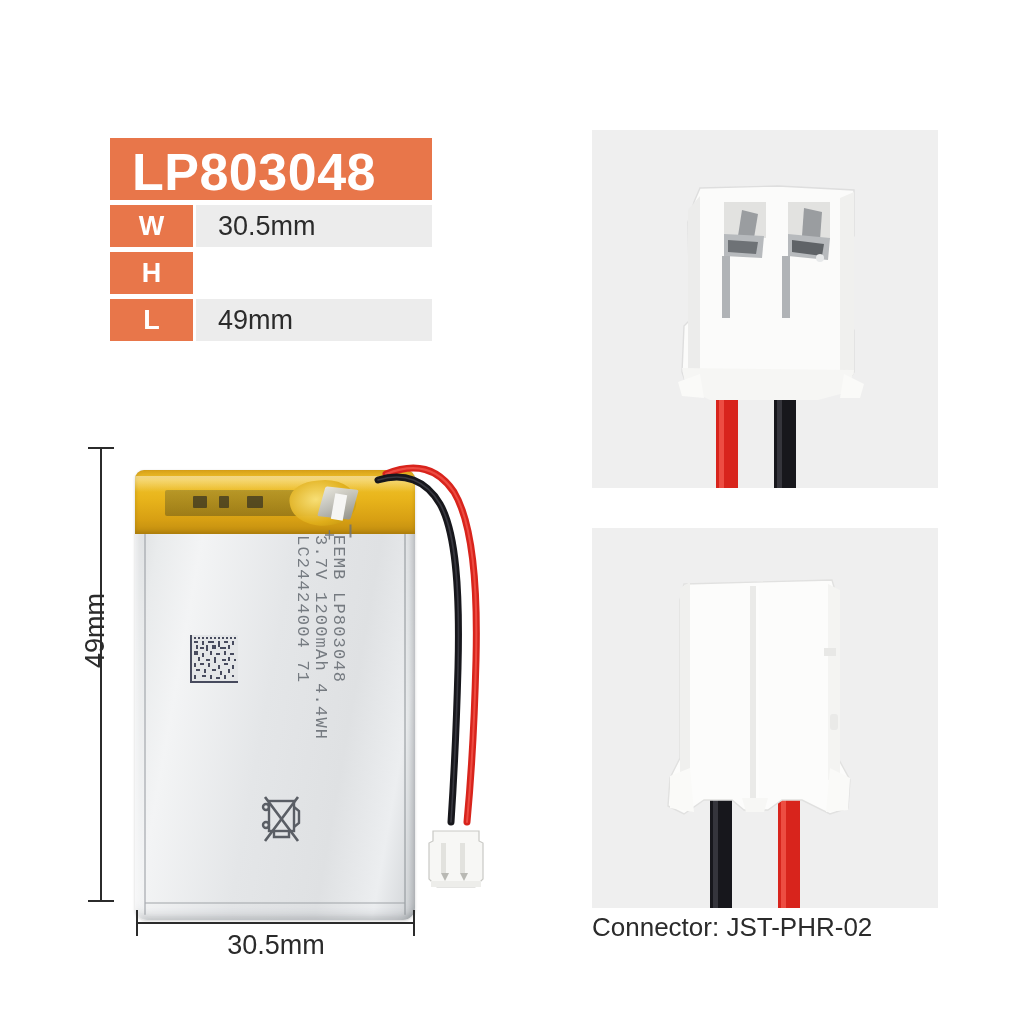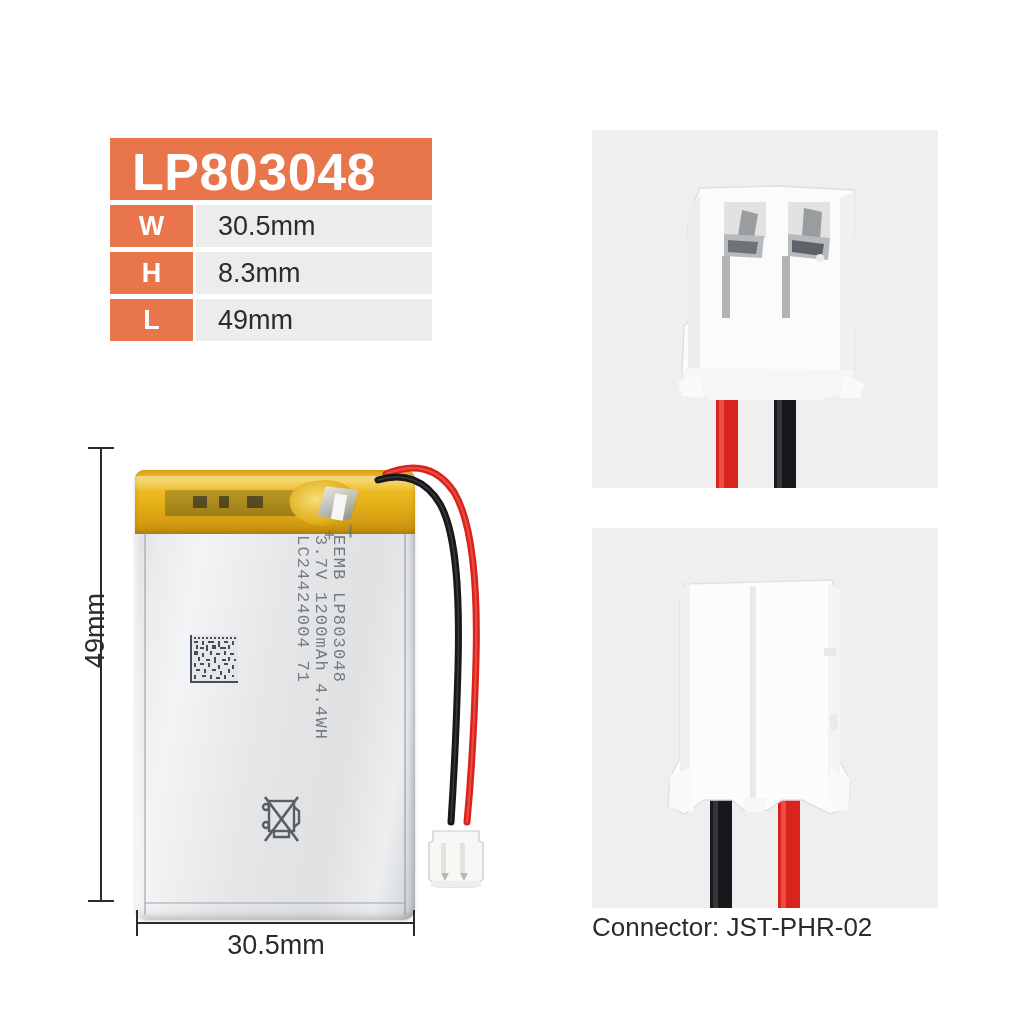--- a/index.html
+++ b/index.html
@@ -173,21 +173,20 @@
 
   <div class="spec">
     <div class="spec-title">LP803048</div>
 
     <div class="spec-row">
       <div class="spec-key">W</div>
       <div class="spec-val">30.5mm</div>
     </div>
     <div class="spec-row">
       <div class="spec-key">H</div>
-      <div class="spec-val">8.3mm</div>
     </div>
     <div class="spec-row">
       <div class="spec-key">L</div>
       <div class="spec-val">49mm</div>
     </div>
   </div>
 
   <div class="battery-wrap">
 
     <div class="bat-body">

